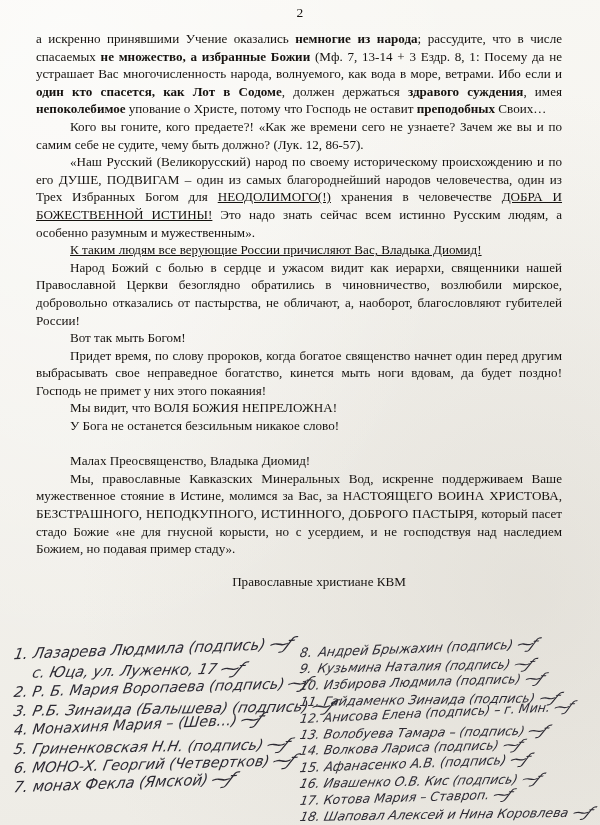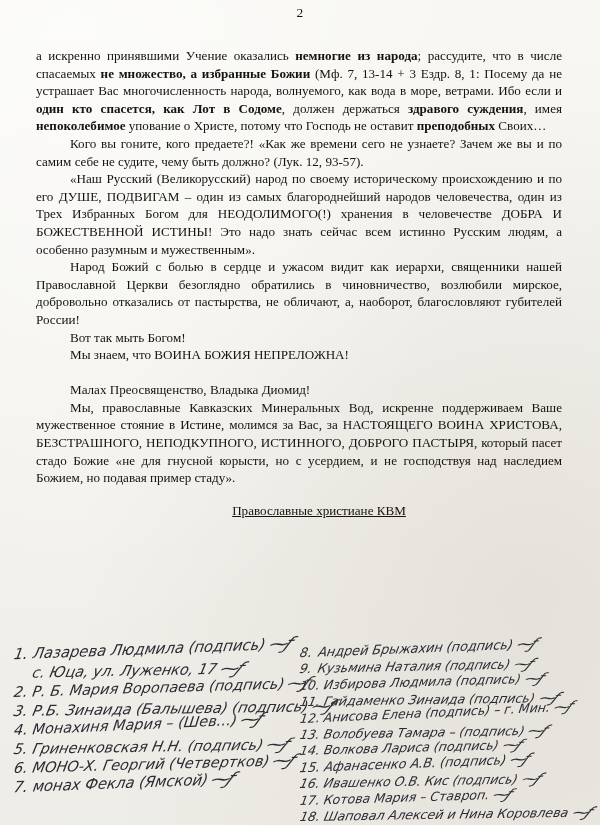--- a/index.html
+++ b/index.html
@@ -32,42 +32,41 @@
   .page > * { position: relative; z-index: 1; }
 
   .page-number {
     text-align: center;
     font-size: 13.5px;
     padding-top: 5px;
     letter-spacing: 0.5px;
   }
 
   .body-text {
-    margin: 26px 38px 0 36px;
+    margin: 9px 38px 0 36px;
     font-size: 13.1px;
     line-height: 17.6px;
     text-align: justify;
     text-justify: inter-word;
   }
   .body-text p {
     margin: 0;
     text-indent: 0;
   }
   p.ind { text-indent: 34px; }
   p.no-ind { text-indent: 0; }
   .b { font-weight: bold; }
-  .u { }
+  .u { text-decoration: underline; }
   .spacer { height: 17.6px; }
 
   .signers-title {
     margin: 16px 0 0 12px;
     text-align: center;
     font-size: 13.1px;
     padding-left: 26px;
-    text-decoration: underline;
   }
 
   
   .signatures {
     position: absolute;
     left: 0;
     top: 645px;
     width: 600px;
     height: 180px;
   }
@@ -121,25 +120,28 @@
 </style>
 </head>
 <body>
 
 <div class="page">
 
   <div class="page-number">2</div>
 
   <div class="body-text">
       <p class="no-ind"><span>а искренно принявшими Учение оказались </span><span class="b">немногие из народа</span><span>; рассудите, что в числе спасаемых </span><span class="b">не множество, а избранные Божии</span><span> (Мф. 7, 13-14 + 3 Ездр. 8, 1: Посему да не устрашает Вас многочисленность народа, волнуемого, как вода в море, ветрами. Ибо если и </span><span class="b">один кто  спасется, как Лот в Содоме</span><span>, должен держаться </span><span class="b">здравого суждения</span><span>, имея </span><span class="b">непоколебимое</span><span> упование о Христе, потому что Господь не оставит </span><span class="b">преподобных</span><span> Своих…</span></p>
-      <p class="ind"><span>Кого вы гоните, кого предаете?! «Как же времени сего не узнаете? Зачем же вы и по самим себе не судите, чему быть должно? (Лук. 12, 93-57).</span></p>
+      <p class="ind"><span>Кого вы гоните, кого предаете?! «Как же времени сего не узнаете? Зачем же вы и по самим себе не судите, чему быть должно? (Лук. 12, 86-57).</span></p>
       <p class="ind"><span>«Наш Русский (Великорусский) народ по своему историческому происхождению и по его ДУШЕ, ПОДВИГАМ – один из самых благороднейший народов человечества, один из Трех Избранных Богом для </span><span class="u">НЕОДОЛИМОГО(!)</span><span> хранения в человечестве  </span><span class="u">ДОБРА И БОЖЕСТВЕННОЙ ИСТИНЫ!</span><span> Это надо знать сейчас всем истинно Русским людям, а особенно разумным и мужественным».</span></p>
+      <p class="ind"><span class="u">К таким людям все верующие России причисляют  Вас, Владыка Диомид!</span></p>
       <p class="ind"><span>Народ Божий с болью в сердце и ужасом видит как иерархи, священники нашей Православной Церкви безоглядно обратились в чиновничество, возлюбили мирское, добровольно отказались от пастырства, не обличают, а, наоборот, благословляют губителей России!</span></p>
       <p class="ind"><span>Вот так мыть Богом!</span></p>
-      <p class="ind"><span>Мы знаем, что ВОИНА БОЖИЯ НЕПРЕЛОЖНА!</span></p>
+      <p class="ind"><span>Придет время, по слову пророков, когда богатое священство начнет один перед другим выбрасывать свое неправедное богатство, кинется мыть ноги вдовам, да будет поздно! Господь не примет у них этого покаяния!</span></p>
+      <p class="ind"><span>Мы видит, что ВОЛЯ БОЖИЯ НЕПРЕЛОЖНА!</span></p>
+      <p class="ind"><span>У Бога не останется безсильным никакое слово!</span></p>
       <div class="spacer"></div>
       <p class="ind"><span>Малах Преосвященство, Владыка Диомид!</span></p>
       <p class="ind"><span>Мы, православные Кавказских Минеральных Вод,  искренне поддерживаем Ваше мужественное стояние в Истине, молимся за Вас, за НАСТОЯЩЕГО ВОИНА ХРИСТОВА, БЕЗСТРАШНОГО, НЕПОДКУПНОГО, ИСТИННОГО, ДОБРОГО ПАСТЫРЯ, который пасет стадо Божие «не для гнусной корысти, но с усердием, и не господствуя над наследием Божием, но подавая пример стаду».</span></p>
     </div>
 
   <div class="signers-title">Православные христиане КВМ</div>
 
   <div class="signatures">
     <div class="sig-col left">
         <span class="sig-line j1"><span class="sig-num">1.</span> <span class="sig-name">Лазарева Людмила (подпись)</span><span class="flourish">⁓ƒ</span></span>

